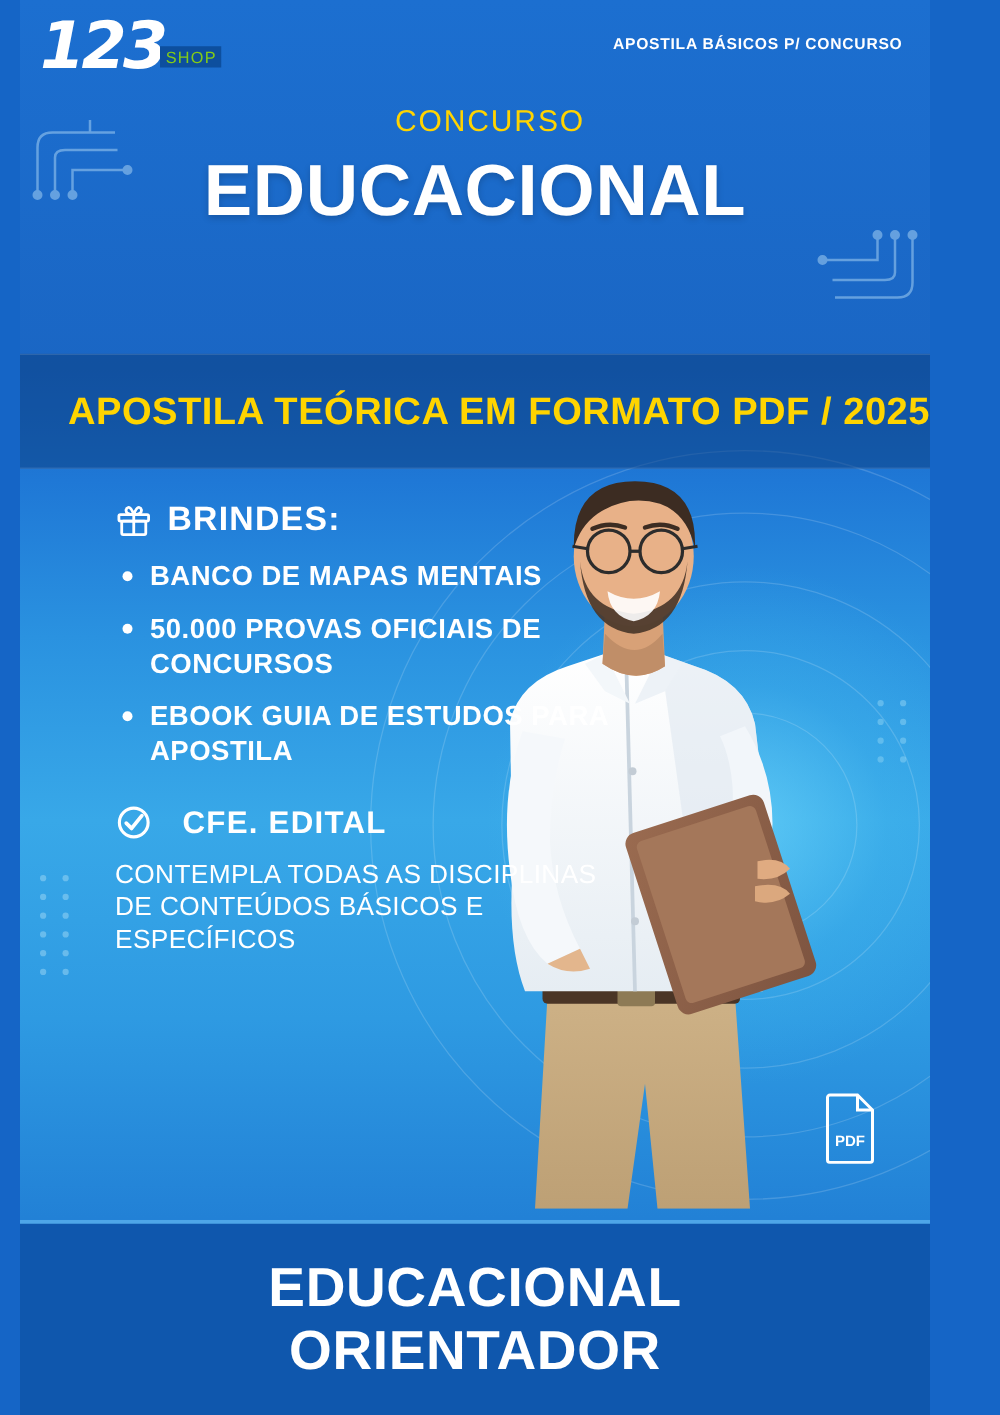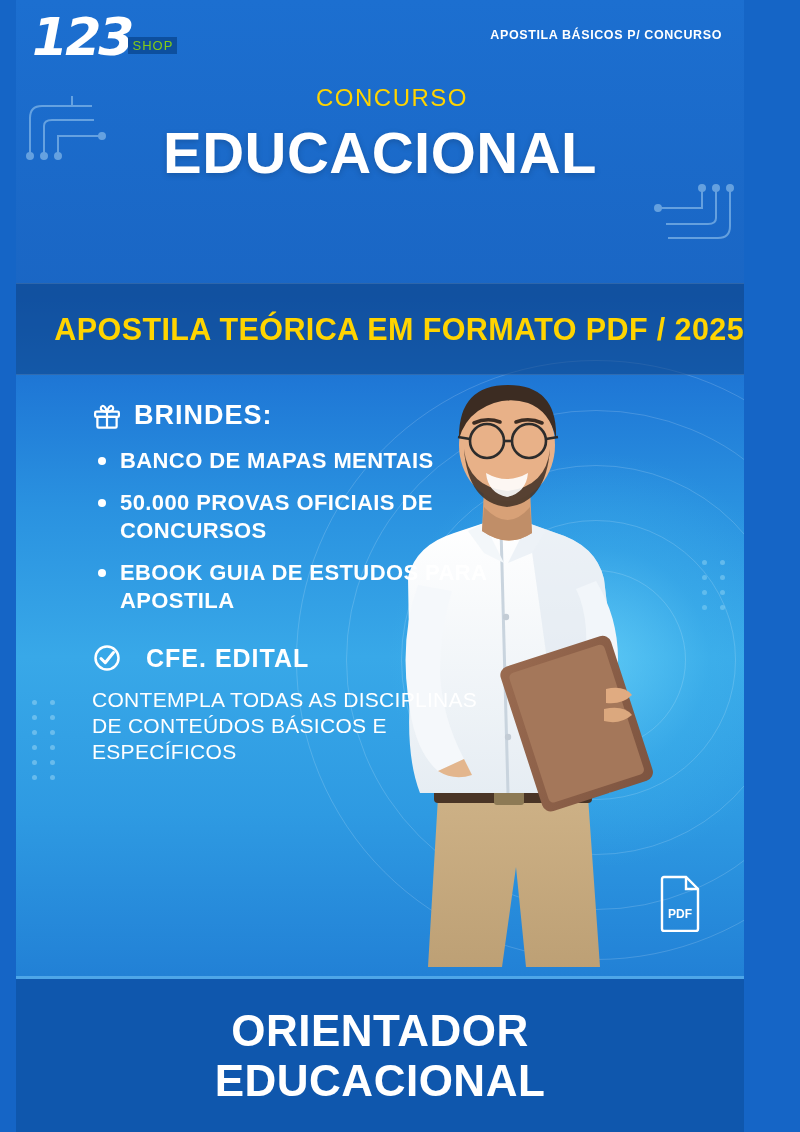--- a/index.html
+++ b/index.html
@@ -340,18 +340,18 @@
   <div class="pdf-badge">
     <svg width="48" height="58" viewBox="0 0 48 58" fill="none" stroke="#ffffff" stroke-width="2.4">
       <path d="M8 3 h22 l12 12 v40 a2 2 0 0 1 -2 2 H8 a2 2 0 0 1 -2 -2 V5 a2 2 0 0 1 2 -2 z"></path>
       <path d="M30 3 v12 h12"></path>
       <text x="24" y="44" text-anchor="middle" font-family="Liberation Sans, sans-serif" font-size="12" font-weight="bold" fill="#ffffff" stroke="none">PDF</text>
     </svg>
   </div>
 
   <div class="footer">
     <div class="footer-text">
+      <div>EDUCACIONAL</div>
       <div>ORIENTADOR</div>
-      <div>EDUCACIONAL</div>
     </div>
   </div>
 
 </div>
 
 </body></html>

